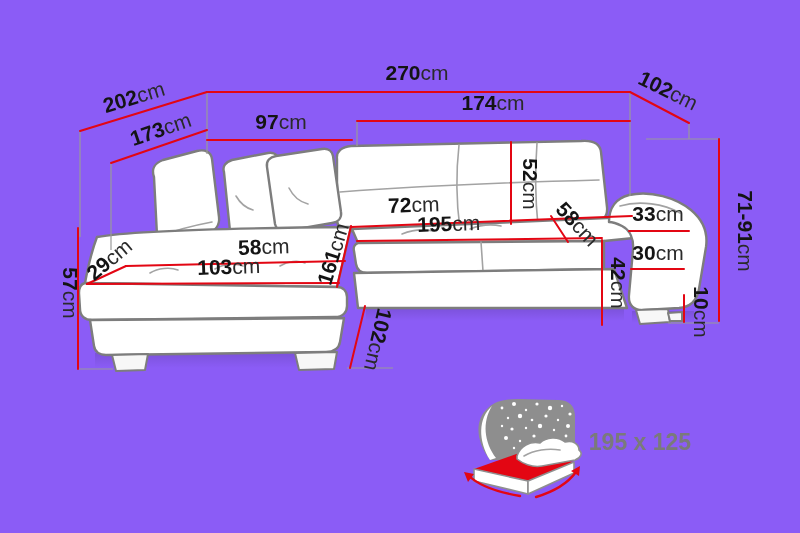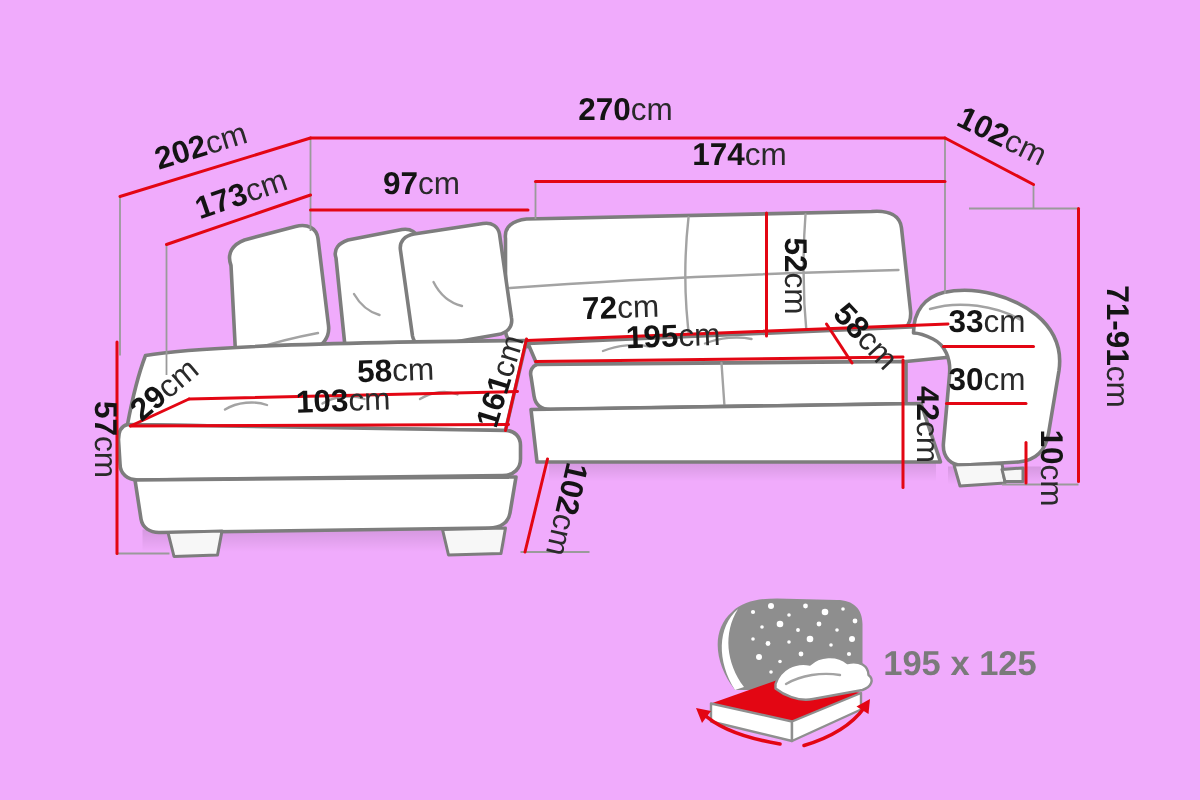--- a/index.html
+++ b/index.html
@@ -1,16 +1,16 @@
 <!DOCTYPE html>
 <html><head>
 <meta charset="utf-8">
 <style>
   html,body{margin:0;padding:0;background:#ffffff;width:800px;height:533px;overflow:hidden;}
-  .stage{position:relative;width:800px;height:533px;background:#f0abfc;}
+  .stage{position:relative;width:800px;height:533px;background:#8b5cf6;}
   svg{display:block;}
   .red{stroke:#e30613;stroke-width:2;fill:none;stroke-linecap:round;}
   .helper{stroke:#9a9a9a;stroke-width:1.2;fill:none;}
   .sofa{fill:#ffffff;stroke:#7d7d7d;stroke-width:2.4;stroke-linejoin:round;stroke-linecap:round;}
   .seam{stroke:#a3a3a3;stroke-width:1.6;fill:none;stroke-linecap:round;}
   .leg{fill:#f7f7f7;stroke:#7d7d7d;stroke-width:2;stroke-linejoin:round;}
   .dim{font-family:"Liberation Sans",sans-serif;font-size:21px;fill:#141414;text-anchor:middle;}
   .dim .n{font-weight:bold;}
   .dim .u{font-weight:normal;fill:#2a2a2a;}
   .bedtext{font-family:"Liberation Sans",sans-serif;font-size:23px;font-weight:bold;fill:#7a7a7a;text-anchor:middle;}

